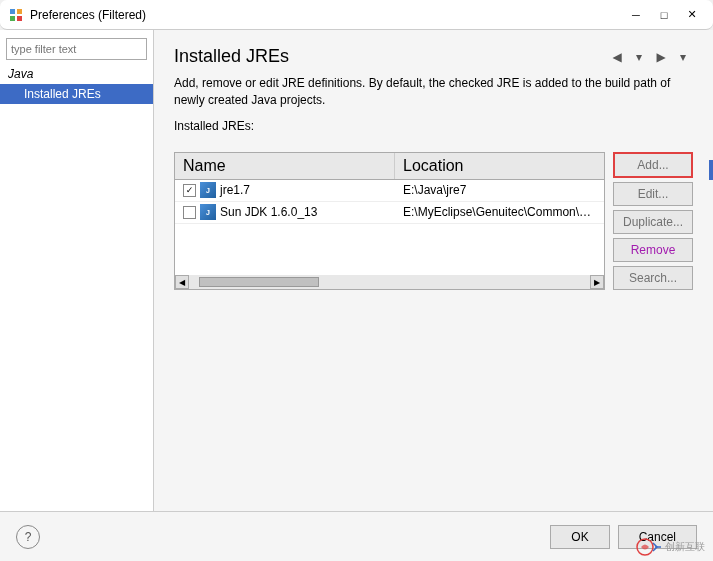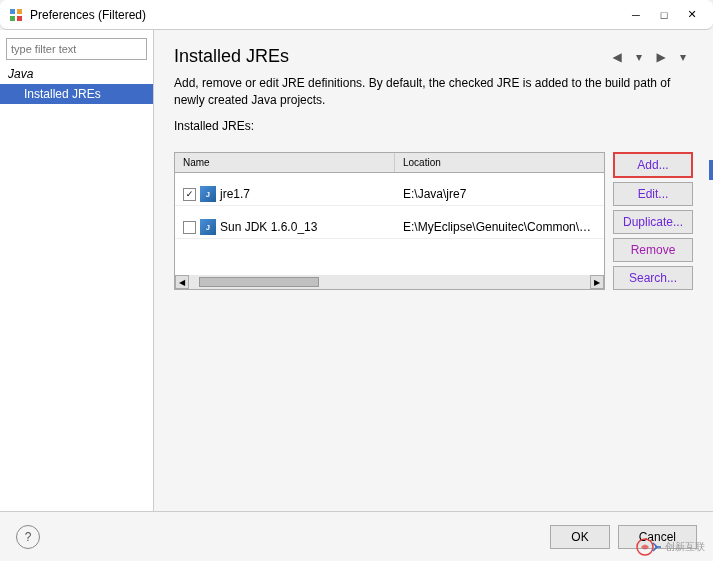--- a/index.html
+++ b/index.html
@@ -166,37 +166,36 @@
       display: flex;
       flex-direction: column;
     }
     .table-header {
       display: flex;
       background: #e8e8e8;
       border-bottom: 1px solid #aaa;
     }
     .table-header-cell {
       padding: 4px 8px;
-      font-size: 10px;
+      font-size: 16px;
       font-weight: normal;
       color: #000;
       border-right: 1px solid #ccc;
     }
     .table-header-cell:first-child { width: 220px; }
     .table-header-cell:last-child { flex: 1; border-right: none; }
     .table-body {
       flex: 1;
       overflow-y: auto;
     }
     .table-row {
       display: flex;
       align-items: center;
       border-bottom: 1px solid #eee;
       min-height: 22px;
-      margin-top: 11px;
     }
     .table-cell {
       padding: 2px 8px;
       font-size: 12px;
       color: #000;
       overflow: hidden;
       text-overflow: ellipsis;
       white-space: nowrap;
     }
     .table-cell:first-child {
@@ -281,21 +280,21 @@
       gap: 4px;
       width: 80px;
     }
     .side-btn {
       padding: 4px 8px;
       border: 1px solid #aaa;
       background: #e8e8e8;
       cursor: pointer;
       font-size: 12px;
       text-align: center;
-      color: #6d28d9;
+      color: #737373;
     }
     .side-btn:disabled { color: #a21caf; cursor: default; }
     .side-btn.highlighted {
       border: 2px solid #e04040;
       background: #e8e8e8;
     }
 
     
     .bottom-bar {
       height: 50px;

